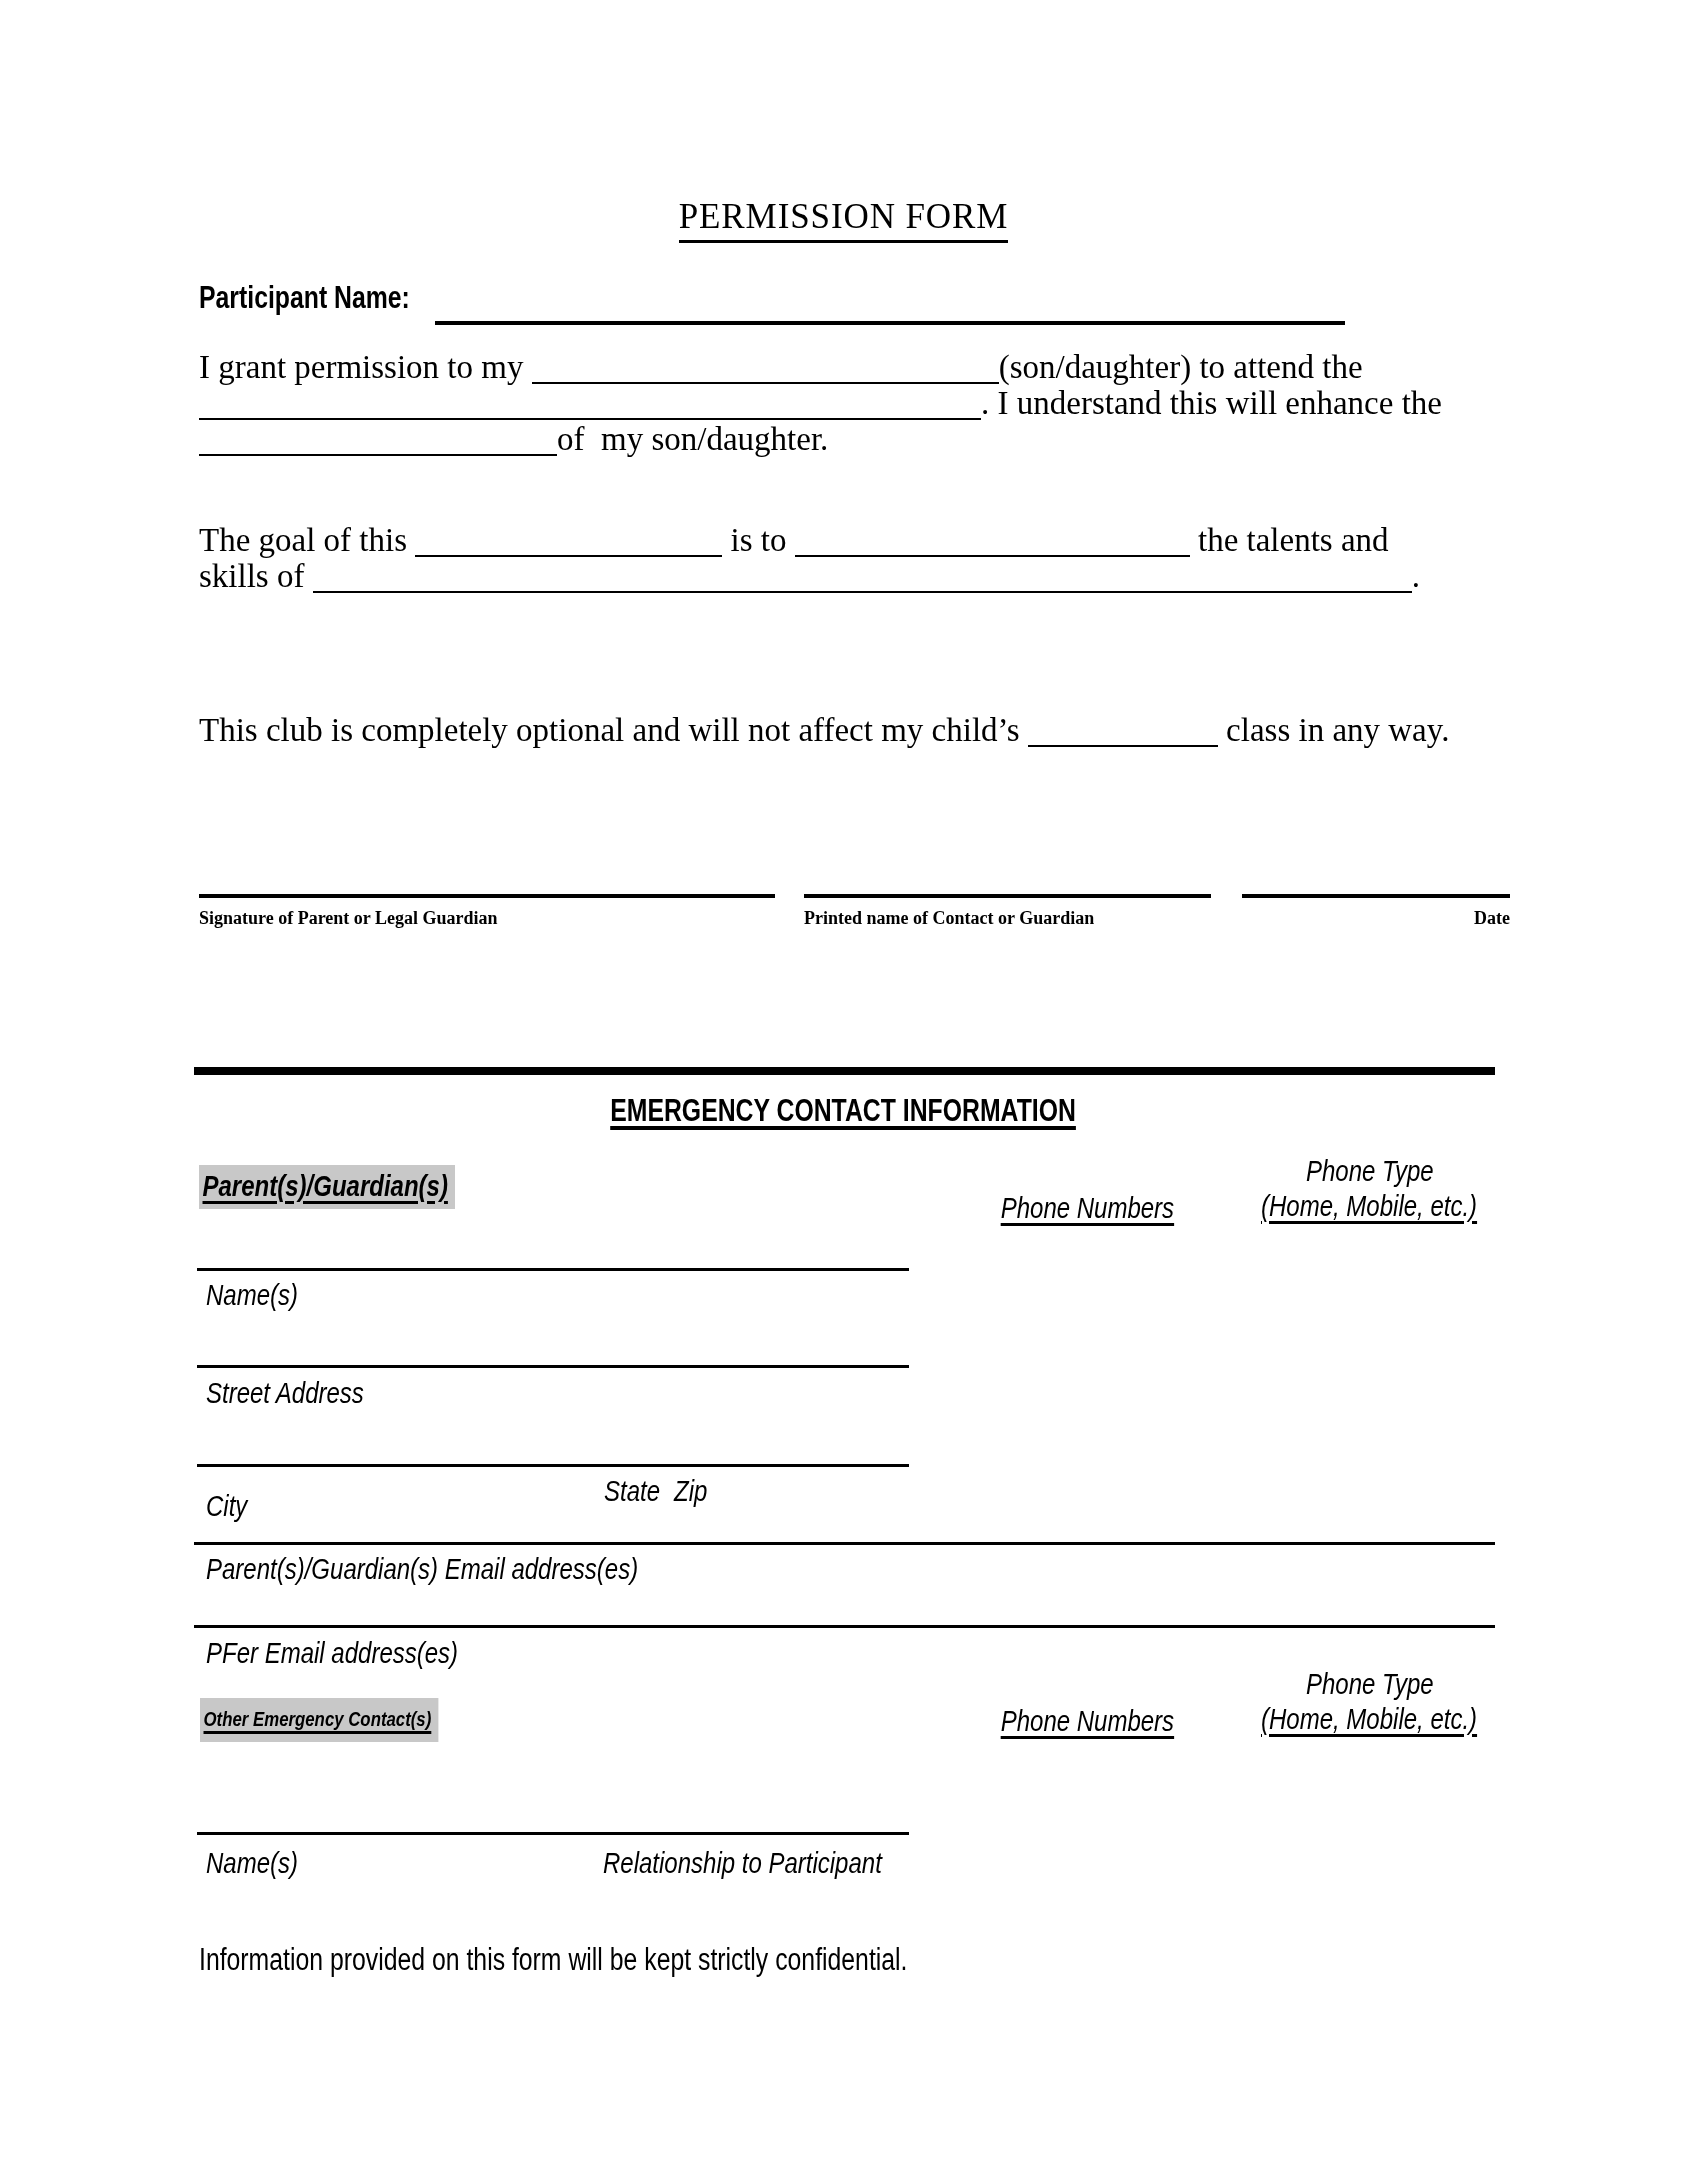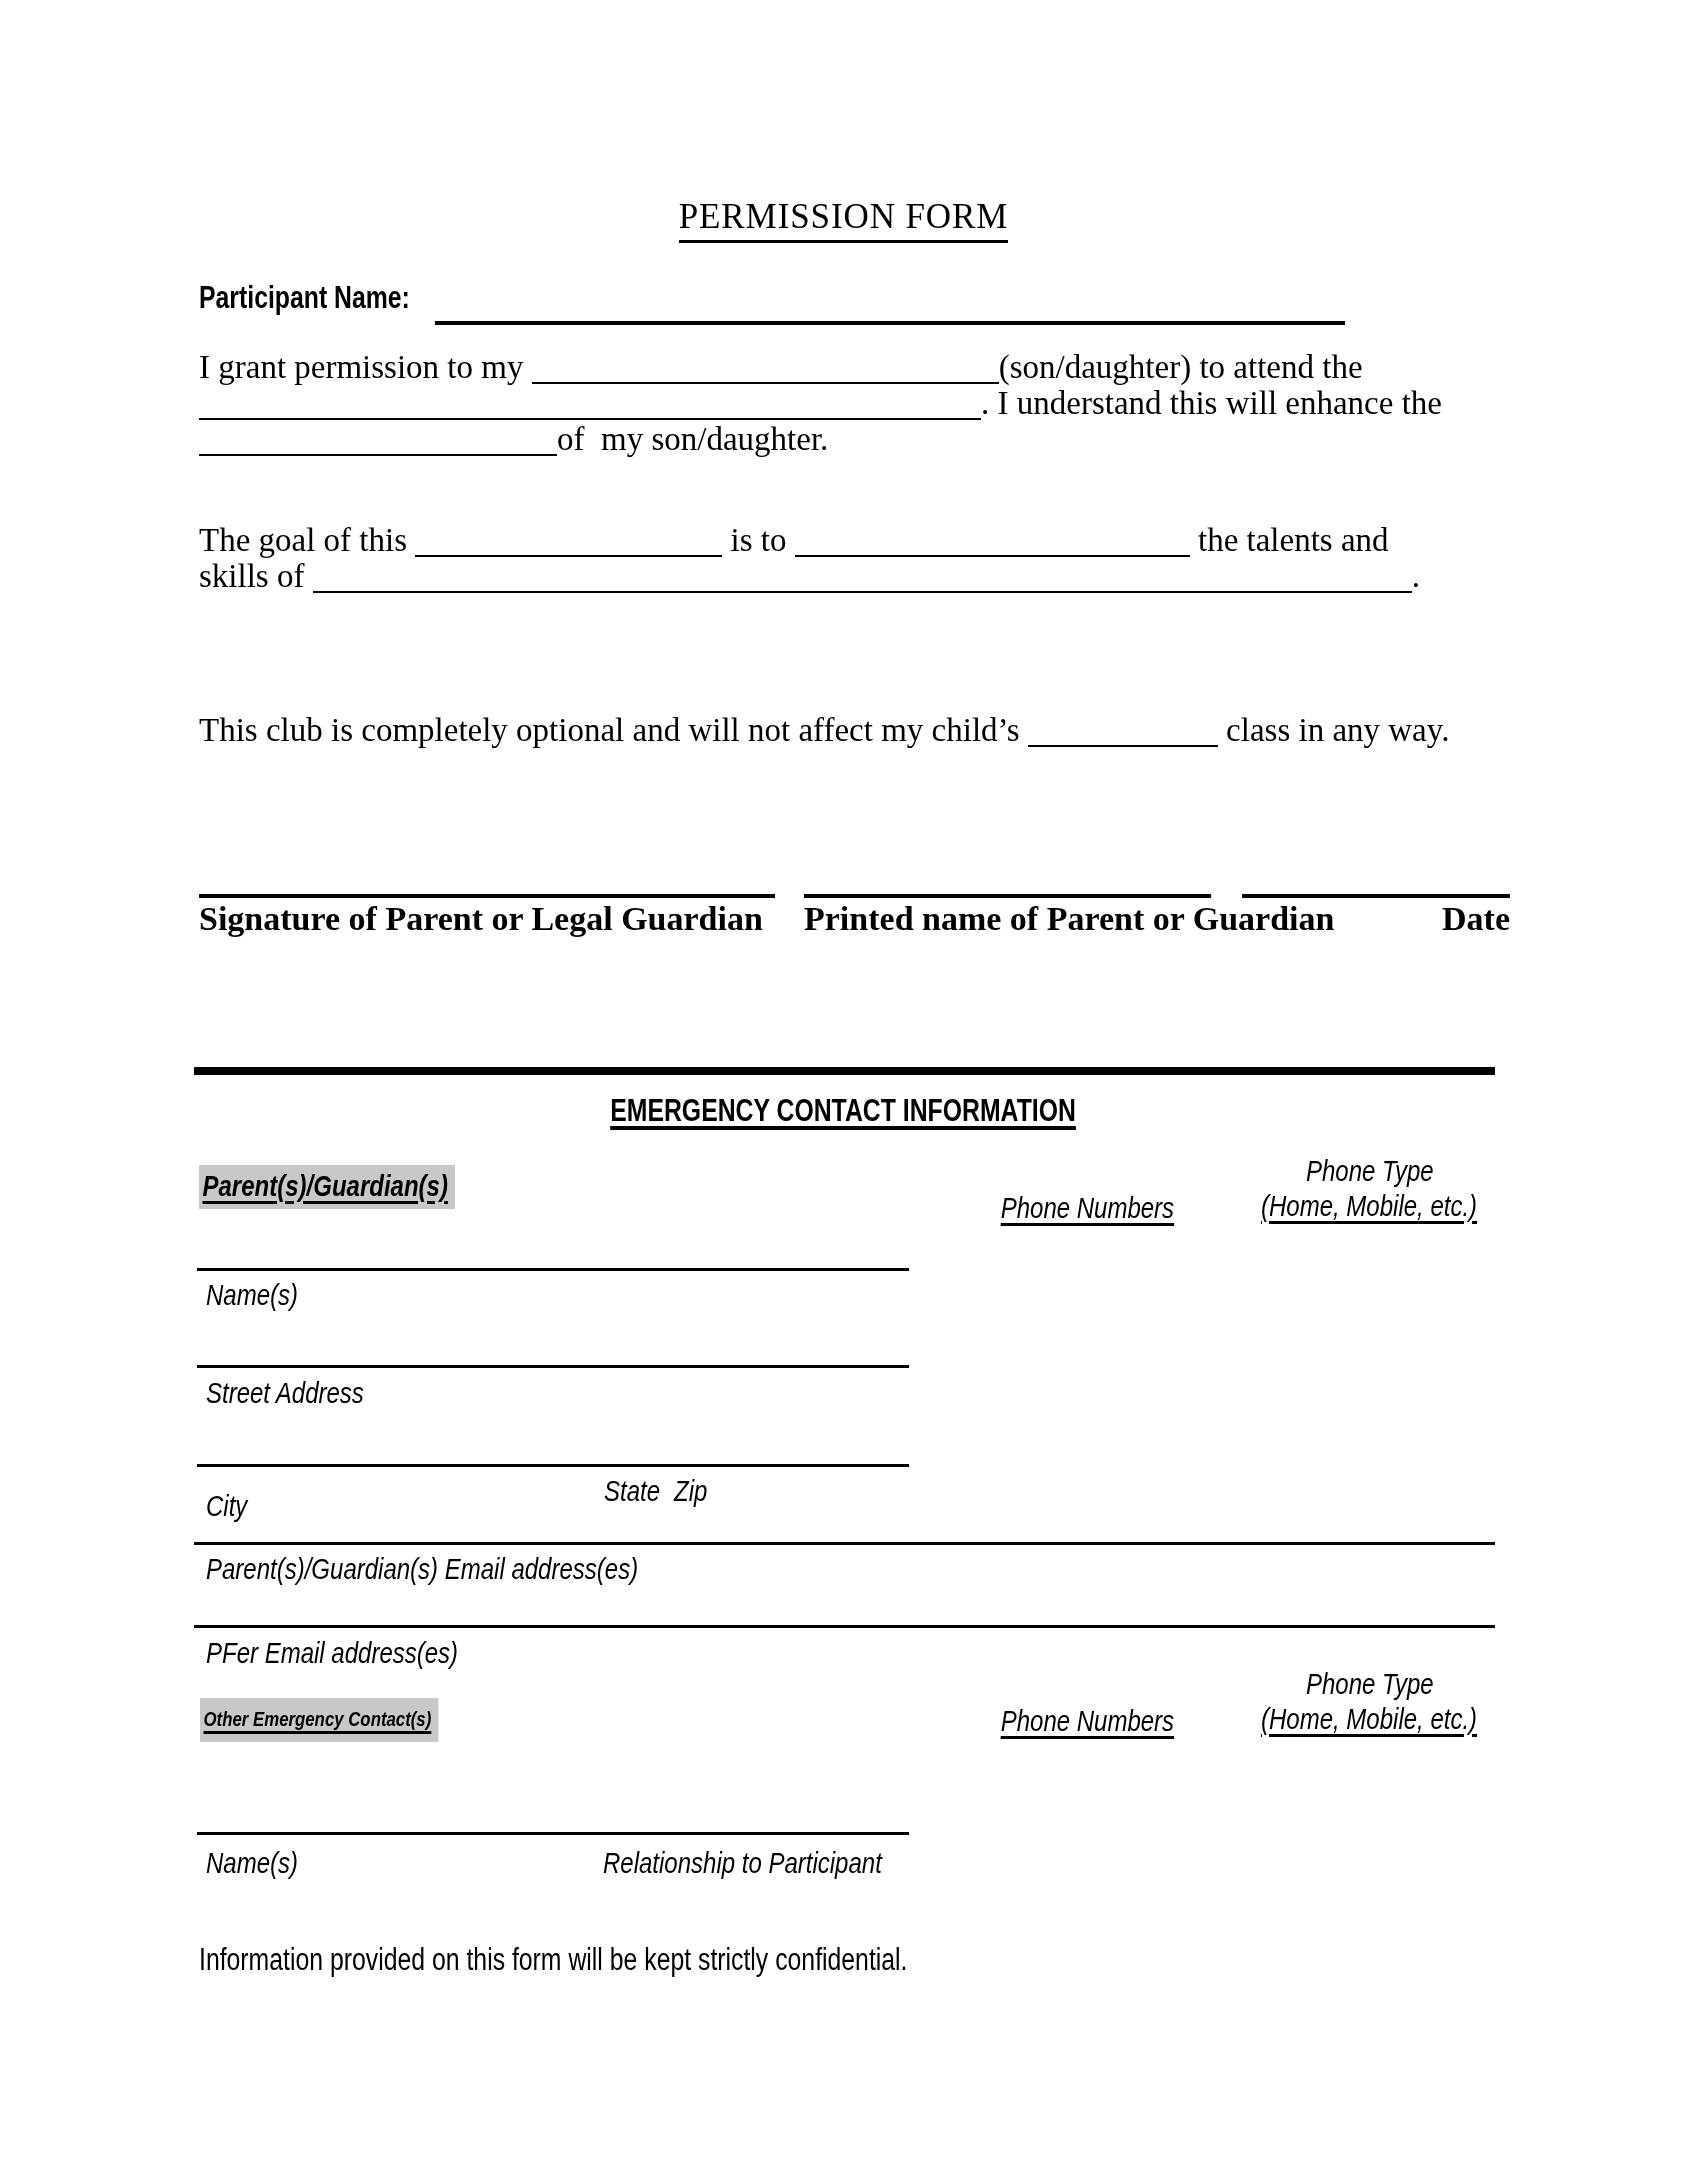--- a/index.html
+++ b/index.html
@@ -11,21 +11,21 @@
   .hline{position:absolute;background:#000;}
   .cx{display:inline-block;transform:scaleX(0.8);transform-origin:0 50%;white-space:pre;}
   .cxc{transform-origin:50% 50%;}
   .it{font-style:italic;}
   .b{font-weight:bold;}
   .ul{text-decoration:underline;text-decoration-thickness:2.6px;text-underline-offset:5.2px;}
   .hl{background:#c8c8c8;padding:2.6px 8.7px 6.1px 4.4px;}
   .label-sm{font-family:"Liberation Sans",sans-serif;font-size:30px;line-height:35px;}
   .center-wrap{left:0;width:1687px;text-align:center;}
   .title-span{font-family:"Liberation Serif",serif;font-size:35px;letter-spacing:0.9px;border-bottom:3.5px solid #000;padding-bottom:2.6px;display:inline-block;}
-  .sig-label{font-family:"Liberation Serif",serif;font-weight:bold;font-size:34px;line-height:31px;}
+  .sig-label{font-family:"Liberation Serif",serif;font-weight:bold;font-size:18px;line-height:31px;}
   .ptype{width:279px;text-align:center;font-family:"Liberation Sans",sans-serif;font-size:30px;line-height:35px;font-style:italic;}
 </style>
 </head>
 <body>
 
 <div id="page">
 
   <div class="abs center-wrap" style="top:197px;"><span class="title-span">PERMISSION FORM</span></div>
 
   <div class="abs sans b" style="left:199px;top:279px;font-size:31px;line-height:37px;"><span class="cx">Participant Name:</span></div>
@@ -37,21 +37,21 @@
 
   <div class="row" style="top:521px;"><span>The goal of this </span><span class="blank" style="width:307px;"></span><span> is to </span><span class="blank" style="width:395px;"></span><span> the talents and</span></div>
   <div class="row" style="top:557px;"><span>skills of </span><span class="blank" style="width:1099px;"></span><span>.</span></div>
 
   <div class="row" style="top:711px;"><span>This club is completely optional and will not affect my child’s </span><span class="blank" style="width:190px;"></span><span> class in any way.</span></div>
 
   <div class="hline" style="left:199px;top:894px;width:576px;height:3.5px;"></div>
   <div class="hline" style="left:804px;top:894px;width:407px;height:3.5px;"></div>
   <div class="hline" style="left:1242px;top:894px;width:268px;height:3.5px;"></div>
   <div class="abs sig-label" style="left:199px;top:903px;">Signature of Parent or Legal Guardian</div>
-  <div class="abs sig-label" style="left:804px;top:903px;">Printed name of Parent or Guardian</div>
+  <div class="abs sig-label" style="left:804px;top:903px;">Printed name of Contact or Guardian</div>
   <div class="abs sig-label" style="left:1242px;top:903px;width:268px;text-align:right;">Date</div>
 
   <div class="hline" style="left:194px;top:1067px;width:1301px;height:7.9px;"></div>
 
   <div class="abs center-wrap sans b" style="top:1092px;font-size:31px;line-height:37px;"><span class="cx cxc ul" style="text-decoration-thickness:3.5px;">EMERGENCY CONTACT INFORMATION</span></div>
 
   <div class="abs sans b it" style="left:199px;top:1165px;font-size:30px;line-height:35px;"><span class="cx hl ul">Parent(s)/Guardian(s)</span></div>
   <div class="abs label-sm it" style="left:956px;top:1190px;width:262px;text-align:center;"><span class="cx cxc ul">Phone Numbers</span></div>
   <div class="abs ptype" style="left:1230px;top:1153px;">
     <div><span class="cx cxc">Phone Type</span></div>

